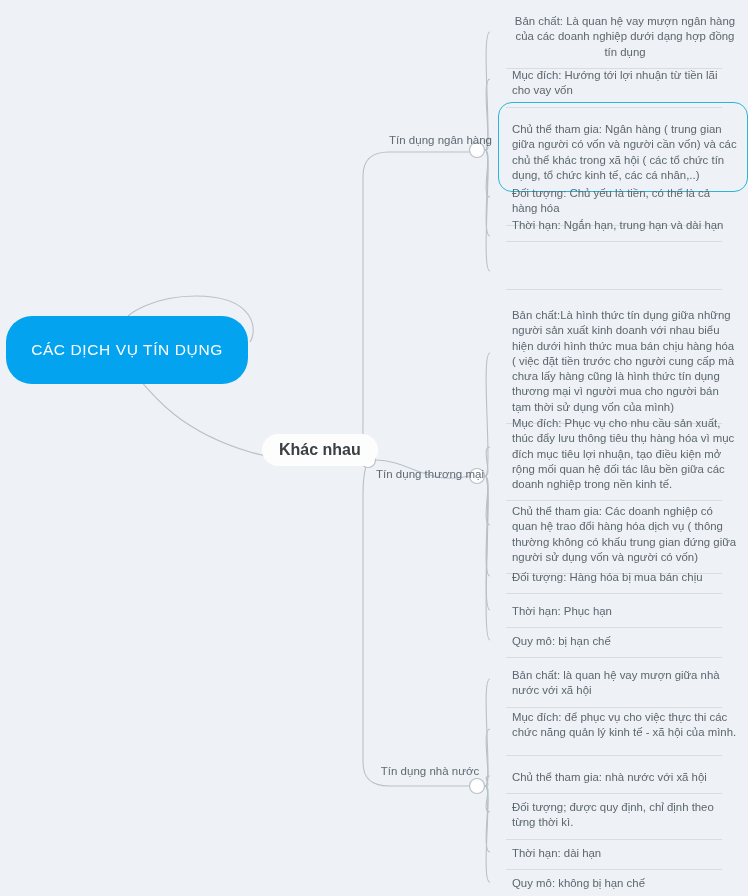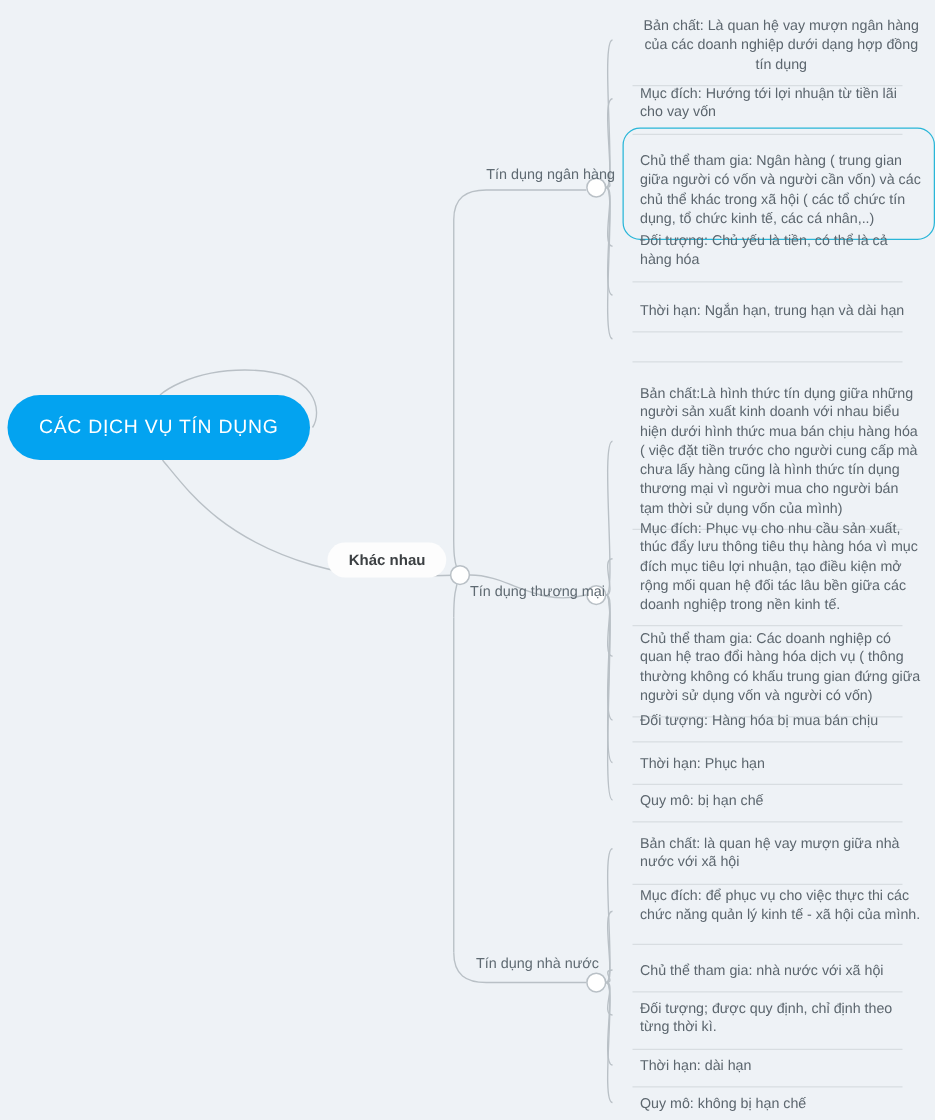--- a/index.html
+++ b/index.html
@@ -38,42 +38,42 @@
     stroke: #b9c0c6;
     stroke-width: 1.2;
   }
 
   
   #root-node {
     position: absolute;
     left: 6px;
     top: 316px;
     width: 242px;
-    height: 52px;
+    height: 68px;
     background: #03a3f0;
     border-radius: 26px;
     display: flex;
     align-items: center;
     justify-content: center;
     color: #ffffff;
     font-size: 15.5px;
     letter-spacing: 0.6px;
     white-space: nowrap;
   }
 
   
   #mid-node {
     position: absolute;
     left: 262px;
     top: 434px;
     padding: 7px 17px;
     background: #fdfdfd;
     border-radius: 18px;
     color: #3c4043;
-    font-size: 12px;
+    font-size: 16px;
     font-weight: bold;
     white-space: nowrap;
   }
 
   
   .branch-label {
     position: absolute;
     color: #5f6a72;
     font-size: 11.5px;
     white-space: nowrap;
@@ -150,21 +150,21 @@
   <div id="branch-labels">
       <div class="branch-label" style="left: 368px; top: 134px; width: 124px; text-align: right;">Tín dụng ngân hàng</div>
       <div class="branch-label" style="left: 368px; top: 468px; width: 124px;">Tín dụng thương mại</div>
       <div class="branch-label" style="left: 368px; top: 765px; width: 124px;">Tín dụng nhà nước</div>
     </div>
   <div id="leaves">
       <div class="leaf" style="top: 6px; min-height: 52px; text-align: center;"><span>Bản chất: Là quan hệ vay mượn ngân hàng của các doanh nghiệp dưới dạng hợp đồng tín dụng</span><div class="rule"></div></div>
       <div class="leaf" style="top: 60px; min-height: 38px;"><span>Mục đích: Hướng tới lợi nhuận từ tiền lãi cho vay vốn</span><div class="rule"></div></div>
       <div class="leaf selected" style="top: 102px; min-height: 72px;"><span>Chủ thể tham gia: Ngân hàng ( trung gian giữa người có vốn và người cần vốn) và các chủ thể khác trong xã hội ( các tổ chức tín dụng, tổ chức kinh tế, các cá nhân,..)</span></div>
       <div class="leaf" style="top: 178px; min-height: 38px;"><span>Đối tượng: Chủ yếu là tiền, có thể là cả hàng hóa</span><div class="rule"></div></div>
-      <div class="leaf" style="top: 234px; min-height: 28px;"><span>Thời hạn: Ngắn hạn, trung hạn và dài hạn</span><div class="rule"></div></div>
+      <div class="leaf" style="top: 210px; min-height: 28px;"><span>Thời hạn: Ngắn hạn, trung hạn và dài hạn</span><div class="rule"></div></div>
       <div class="leaf" style="top: 252px; min-height: 38px;"><div class="rule"></div></div>
       <div class="leaf" style="top: 300px; min-height: 106px;"><span>Bản chất:Là hình thức tín dụng giữa những người sản xuất kinh doanh với nhau biểu hiện dưới hình thức mua bán chịu hàng hóa ( việc đặt tiền trước cho người cung cấp mà chưa lấy hàng cũng là hình thức tín dụng thương mại vì người mua cho người bán tạm thời sử dụng vốn của mình)</span><div class="rule"></div></div>
       <div class="leaf" style="top: 408px; min-height: 78px;"><span>Mục đích: Phục vụ cho nhu cầu sản xuất, thúc đẩy lưu thông tiêu thụ hàng hóa vì mục đích mục tiêu lợi nhuận, tạo điều kiện mở rộng mối quan hệ đối tác lâu bền giữa các doanh nghiệp trong nền kinh tế.</span><div class="rule"></div></div>
       <div class="leaf" style="top: 496px; min-height: 66px;"><span>Chủ thể tham gia:  Các doanh nghiệp có quan hệ trao đổi hàng hóa dịch vụ ( thông thường không có khấu trung gian đứng giữa người sử dụng vốn và người có vốn)</span><div class="rule"></div></div>
       <div class="leaf" style="top: 562px; min-height: 28px;"><span>Đối tượng: Hàng hóa bị mua bán chịu</span><div class="rule"></div></div>
       <div class="leaf" style="top: 596px; min-height: 28px;"><span>Thời hạn: Phục hạn</span><div class="rule"></div></div>
       <div class="leaf" style="top: 626px; min-height: 28px;"><span>Quy mô: bị hạn chế</span><div class="rule"></div></div>
       <div class="leaf" style="top: 660px; min-height: 38px;"><span>Bản chất: là quan hệ vay mượn giữa nhà nước với xã hội</span><div class="rule"></div></div>
       <div class="leaf" style="top: 702px; min-height: 54px;"><span>Mục đích: để phục vụ cho việc thực thi các chức năng quản lý kinh tế - xã hội của mình.</span><div class="rule"></div></div>
       <div class="leaf" style="top: 762px; min-height: 28px;"><span>Chủ thể tham gia: nhà nước với xã hội</span><div class="rule"></div></div>

